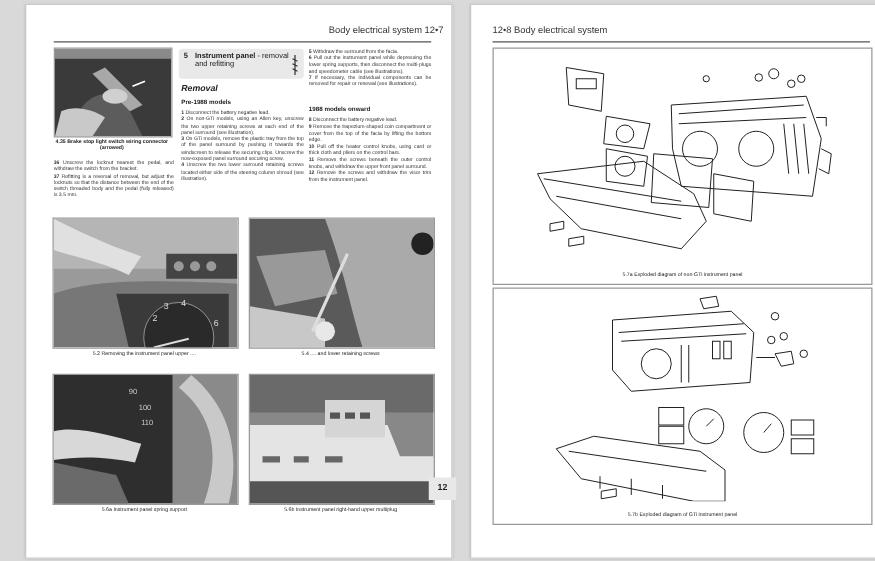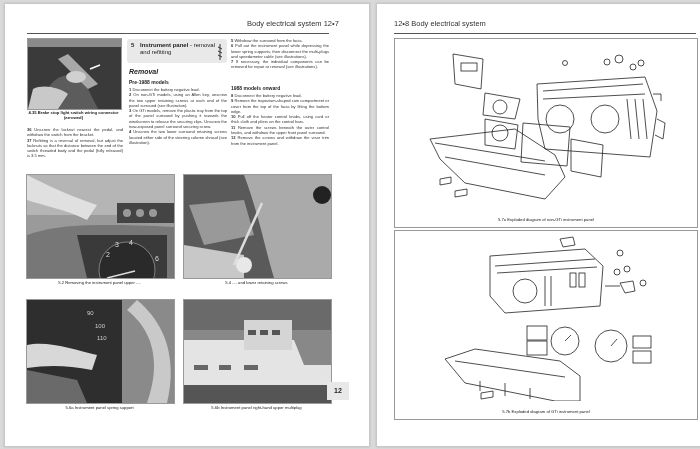--- a/index.html
+++ b/index.html
@@ -1,18 +1,18 @@
 <!DOCTYPE html>
 <html><head>
 <meta charset="utf-8">
 <style>
   html, body { margin:0; padding:0; }
   body { width:700px; height:449px; background:#d9d9d9; position:relative; overflow:hidden; font-family:"Liberation Sans", sans-serif; color:#222; }
   .page { position:absolute; top:3px; background:#fff; border:1px solid #c8c8c8; box-shadow:0 0 2px rgba(0,0,0,.15); }
-  #page-left { left:4px; width:340px; height:442px;padding-left:24px; }
+  #page-left { left:20px; width:340px; height:442px; }
   #page-right { left:376px; width:340px; height:442px; }
   .hdr { position:absolute; font-size:7.5px; color:#333; }
   .hdr-rule { position:absolute; height:1px; background:#555; }
   .photo { position:absolute; border:1px solid #999; overflow:hidden; }
   .caption { position:absolute; font-size:4.2px; color:#222; text-align:center; white-space:nowrap; }
   .body-text { position:absolute; font-size:4.1px; line-height:5.3px; color:#333; text-align:justify; }
   .body-text p { margin:0; }
   .body-text .bold { font-weight:bold; }
   .sect-box { position:absolute; background:#e9e9e9; border-radius:3px; }
   .sect-title { position:absolute; font-size:6px; line-height:6.8px; font-weight:bold; color:#222; }

